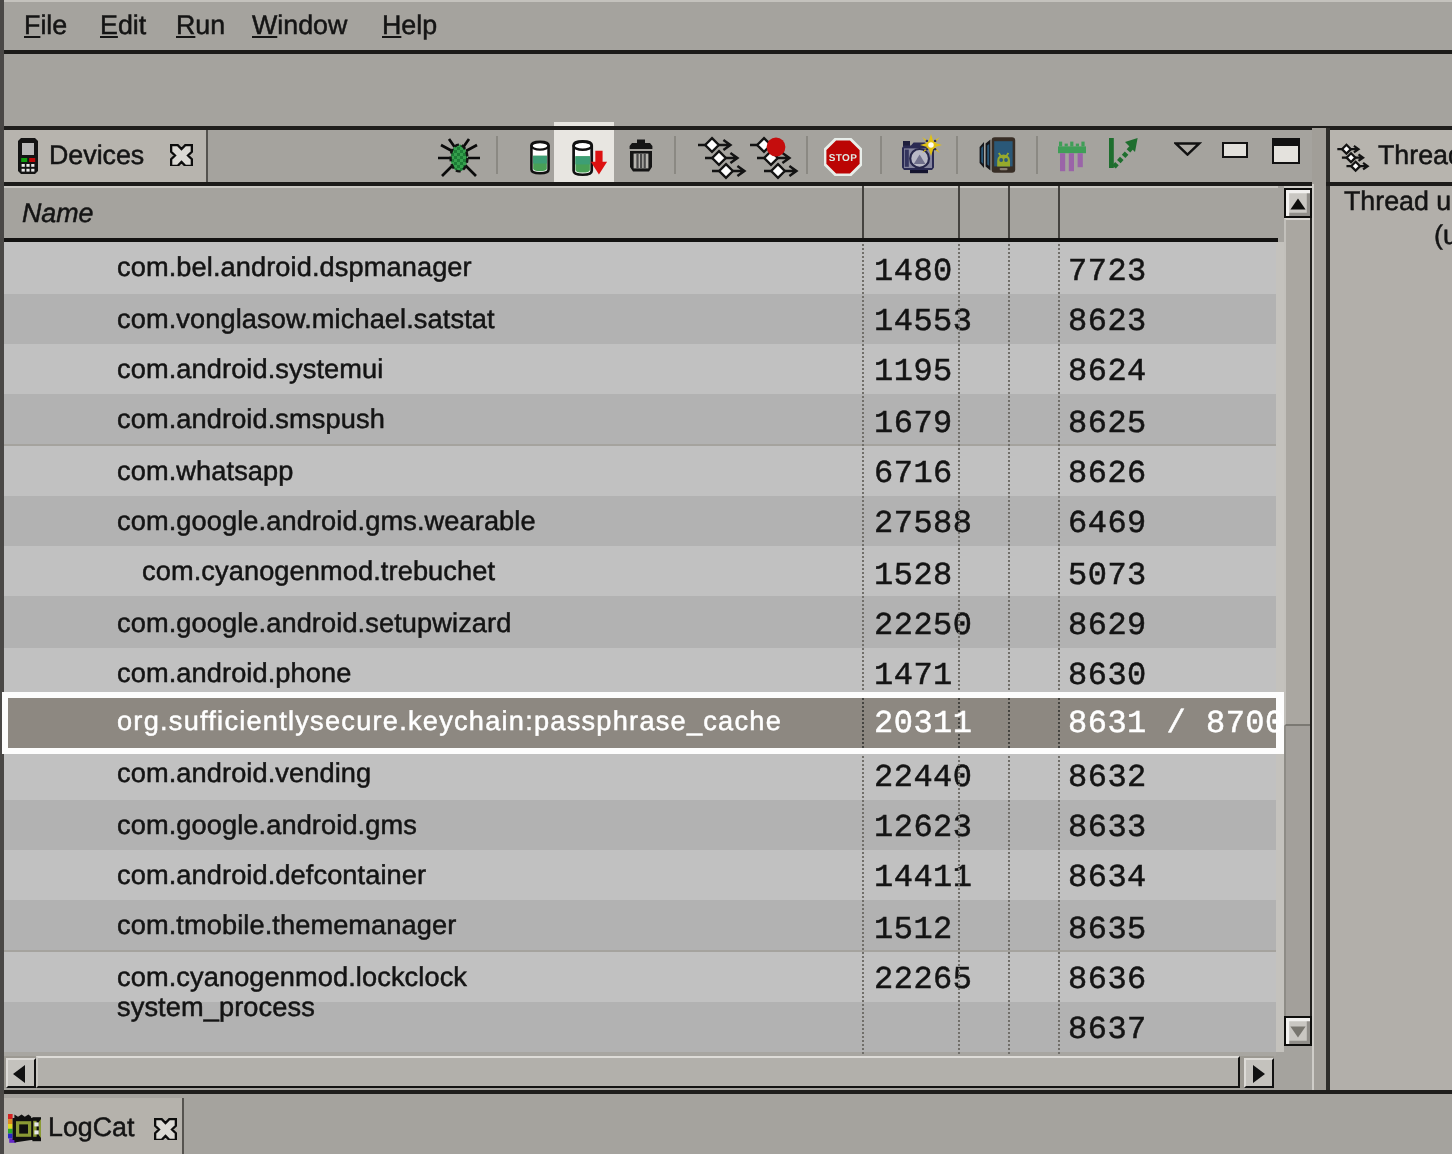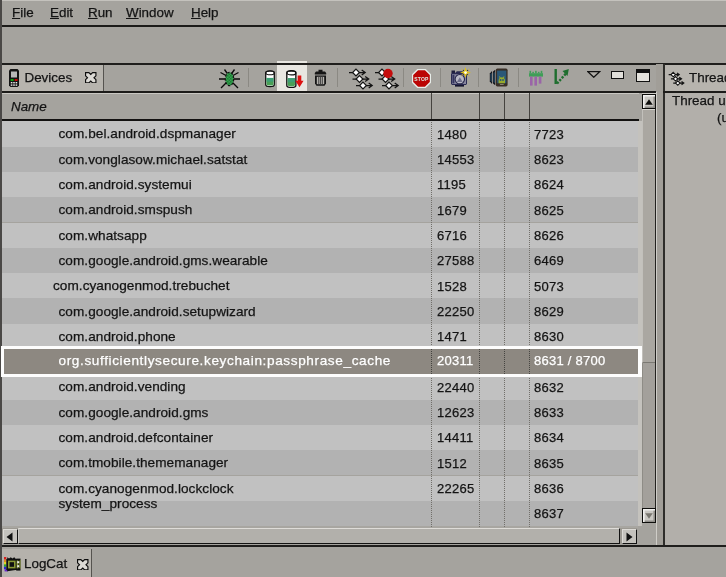--- a/index.html
+++ b/index.html
@@ -1,19 +1,19 @@
 <!DOCTYPE html>
 <html><head>
 <meta charset="utf-8">
 <style>
 html,body{margin:0;padding:0;}
 body{width:726px;height:577px;position:relative;overflow:hidden;-webkit-text-stroke:0.25px;
   background:#a5a39e;font-family:"Liberation Sans",sans-serif;color:#141414;}
 .abs{position:absolute;}
-.txt{position:absolute;font-size:13px;letter-spacing:0.25px;white-space:pre;}
+.txt{position:absolute;font-size:16px;letter-spacing:0.25px;white-space:pre;font-family:Liberation Mono, monospace;}
 .nm{position:absolute;font-size:13.6px;letter-spacing:0.05px;white-space:pre;}
 .t13{position:absolute;font-size:13.4px;white-space:pre;}
 .row-l{background:#c1c1c1;}
 .row-d{background:#b2b2b2;}
 .sep{position:absolute;width:1px;top:68px;height:19px;background:#8b8983;}
 </style>
 </head>
 <body>
 
 <div class="abs" style="left:0;top:0;width:726px;height:25px;background:#a5a39e;"></div>
@@ -222,21 +222,21 @@
     <div class="txt" style="left:534px;top:202.7px;">8625</div>
     <div class="abs row-l" style="left:1px;top:222.5px;width:637px;height:25.3px;"></div>
     <div class="nm" style="left:58.5px;top:227.6px;">com.whatsapp</div>
     <div class="txt" style="left:437px;top:228px;">6716</div>
     <div class="txt" style="left:534px;top:228px;">8626</div>
     <div class="abs row-d" style="left:1px;top:247.8px;width:637px;height:25.3px;"></div>
     <div class="nm" style="left:58.5px;top:252.9px;">com.google.android.gms.wearable</div>
     <div class="txt" style="left:437px;top:253.3px;">27588</div>
     <div class="txt" style="left:534px;top:253.3px;">6469</div>
     <div class="abs row-l" style="left:1px;top:273.1px;width:637px;height:25.3px;"></div>
-    <div class="nm" style="left:53px;top:278.20000000000005px;">com.cyanogenmod.trebuchet</div>
+    <div class="nm" style="left:71px;top:278.20000000000005px;">com.cyanogenmod.trebuchet</div>
     <div class="txt" style="left:437px;top:278.6px;">1528</div>
     <div class="txt" style="left:534px;top:278.6px;">5073</div>
     <div class="abs row-d" style="left:1px;top:298.4px;width:637px;height:25.3px;"></div>
     <div class="nm" style="left:58.5px;top:303.5px;">com.google.android.setupwizard</div>
     <div class="txt" style="left:437px;top:303.9px;">22250</div>
     <div class="txt" style="left:534px;top:303.9px;">8629</div>
     <div class="abs row-l" style="left:1px;top:323.7px;width:637px;height:25.3px;"></div>
     <div class="nm" style="left:58.5px;top:328.8px;">com.android.phone</div>
     <div class="txt" style="left:437px;top:329.2px;">1471</div>
     <div class="txt" style="left:534px;top:329.2px;">8630</div>

